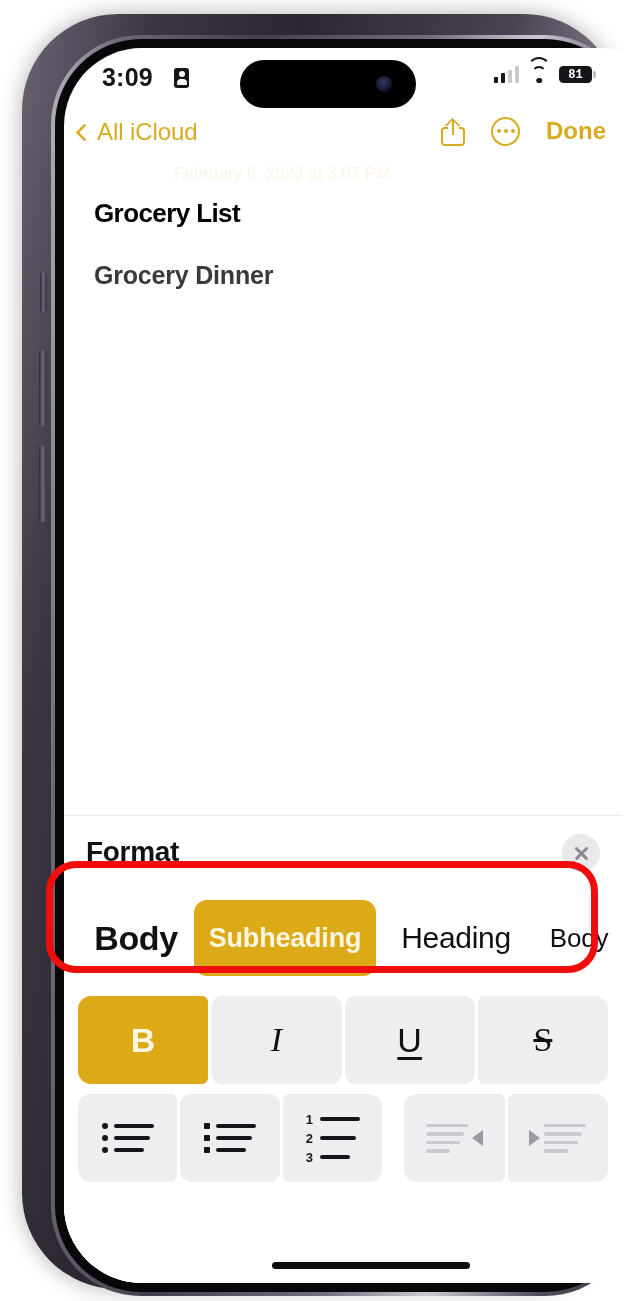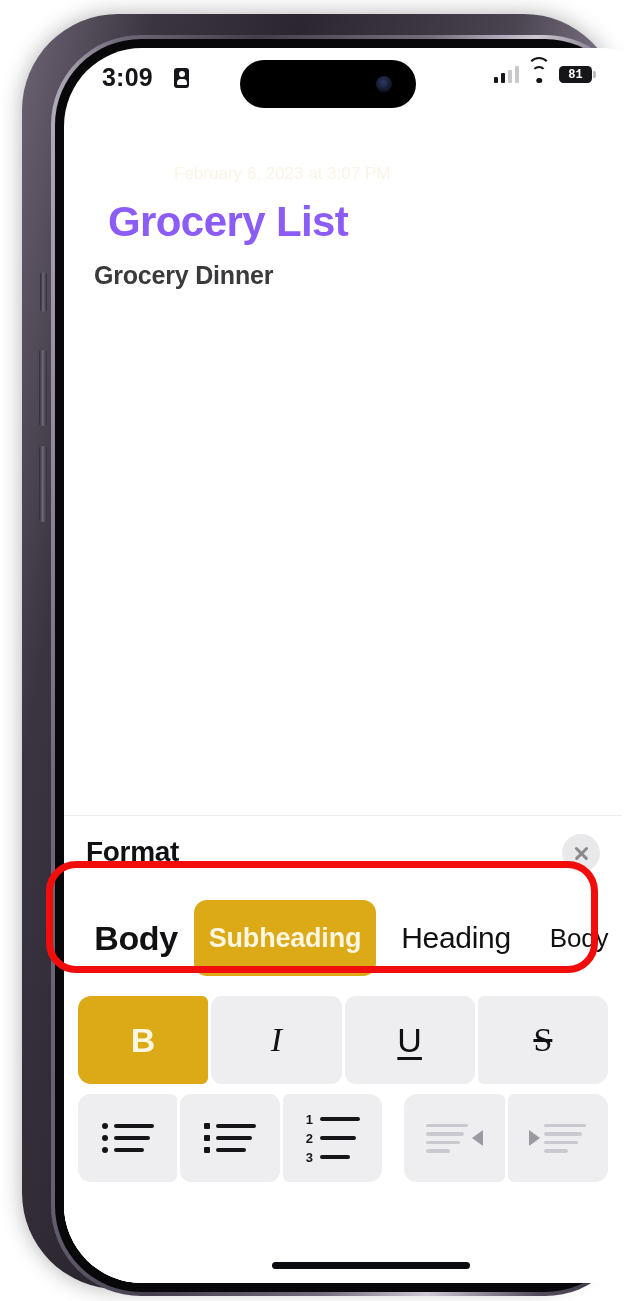--- a/index.html
+++ b/index.html
@@ -158,22 +158,22 @@
 
   .nav-done { font-size:24px; font-weight:bold; color:#d9ab1f; }
 
   
   .note { position:absolute; left:0; top:116px; width:558px; bottom:0; background:#fff; }
   .note-date {
     position:absolute; left:110px; top:0px;
     font-size:17px; color:#faf4e4; white-space:nowrap;
   }
   .note-title {
-    position:absolute; left:44px; top:34px;
-    font-size:42px; font-weight:bold; color:#8b5cf6; letter-spacing:-.6px;
+    position:absolute; left:30px; top:34px;
+    font-size:26px; font-weight:bold; color:#000000; letter-spacing:-.6px;
   }
   .note-sub {
     position:absolute; left:30px; top:97px;
     font-size:25px; font-weight:bold; color:#3a3a3c; letter-spacing:-.2px;
   }
 
   
   .format-sheet {
     position:absolute; left:0; bottom:0; width:558px; height:468px;
     background:#ffffff;
@@ -323,20 +323,40 @@
             <s></s>
               <s></s>
               <s></s>
           </div>
           <div class="batt">
             <span>81</span>
           </div>
         </div>
       </div>
 
+      <div class="navbar">
+        <div class="nav-back">
+          <div class="chev"></div>
+          <span class="nav-back-label">All iCloud</span>
+        </div>
+        <div class="nav-right">
+          <div class="ic-share">
+            <div class="box"></div>
+              <div class="mask"></div>
+            <div class="stem"></div>
+              <div class="arrow"></div>
+          </div>
+          <div class="ic-more">
+            <i></i>
+              <i></i>
+              <i></i>
+          </div>
+          <div class="nav-done">Done</div>
+        </div>
+      </div>
 
       <div class="note">
         <div class="note-date">February 6, 2023 at 3:07 PM</div>
         <div class="note-title">Grocery List</div>
         <div class="note-sub">Grocery Dinner</div>
       </div>
 
       <div class="format-sheet">
         <div class="fmt-header">
           <div class="fmt-title">Format</div>

